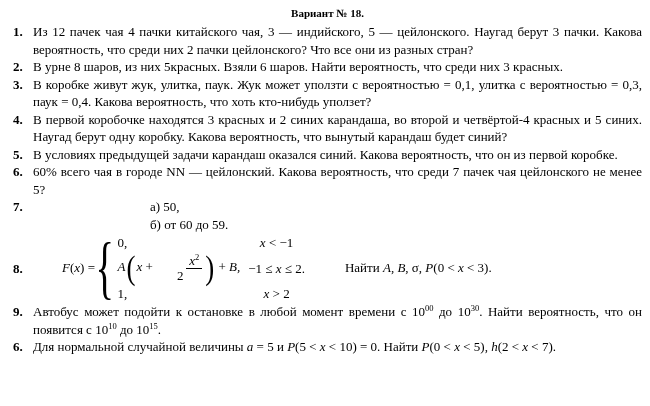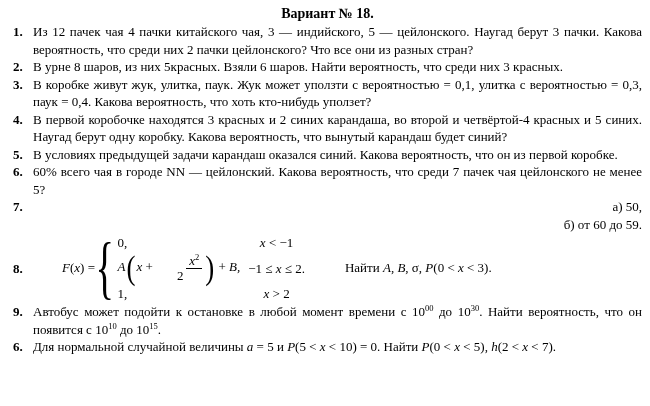--- a/index.html
+++ b/index.html
@@ -7,32 +7,32 @@
   body {
     width: 650px; height: 406px;
     background: #ffffff; color: #000000;
     font-family: "Liberation Serif", serif;
     font-size: 13px;
     overflow: hidden;
   }
   .doc { padding: 4px 8px 0 13px; }
   .title {
     text-align: center; font-weight: bold;
-    font-size: 14px; line-height: 19px;
+    font-size: 11px; line-height: 19px;
   }
   .item { display: flex; }
   .num {
     flex: 0 0 20px; font-weight: bold;
     line-height: 17.5px;
   }
   .text {
     flex: 1; text-align: justify;
     line-height: 17.5px;
   }
-  .sub { margin-left: 80px; text-align: right; }
+  .sub { margin-left: 117px; text-align: left; }
   .it { font-style: italic; }
   sup { font-size: 8.5px; line-height: 0; }
 
   
   .f-item { display: flex; align-items: center; min-height: 64px; }
   .f-item .num { line-height: 1; }
   .f-body { display: flex; align-items: center; margin-left: 29px; }
   .lhs { white-space: nowrap; }
   .brace {
     display: inline-block; font-size: 70px; line-height: 60px;

